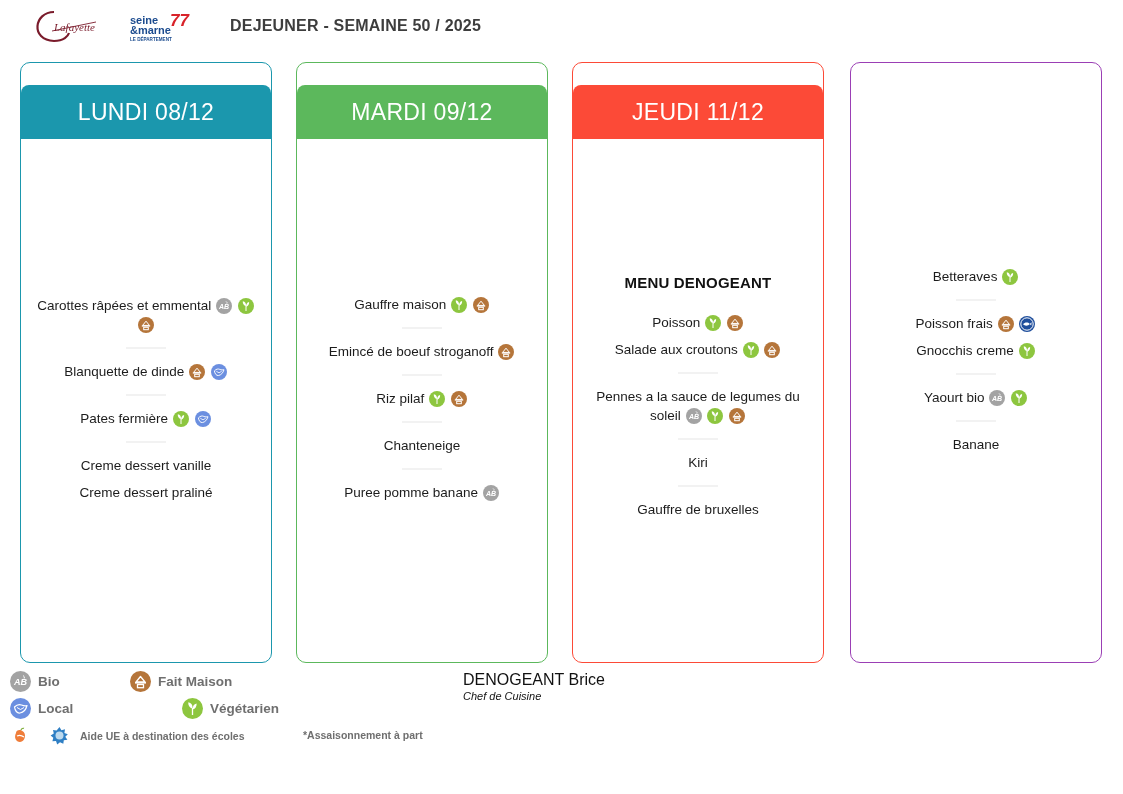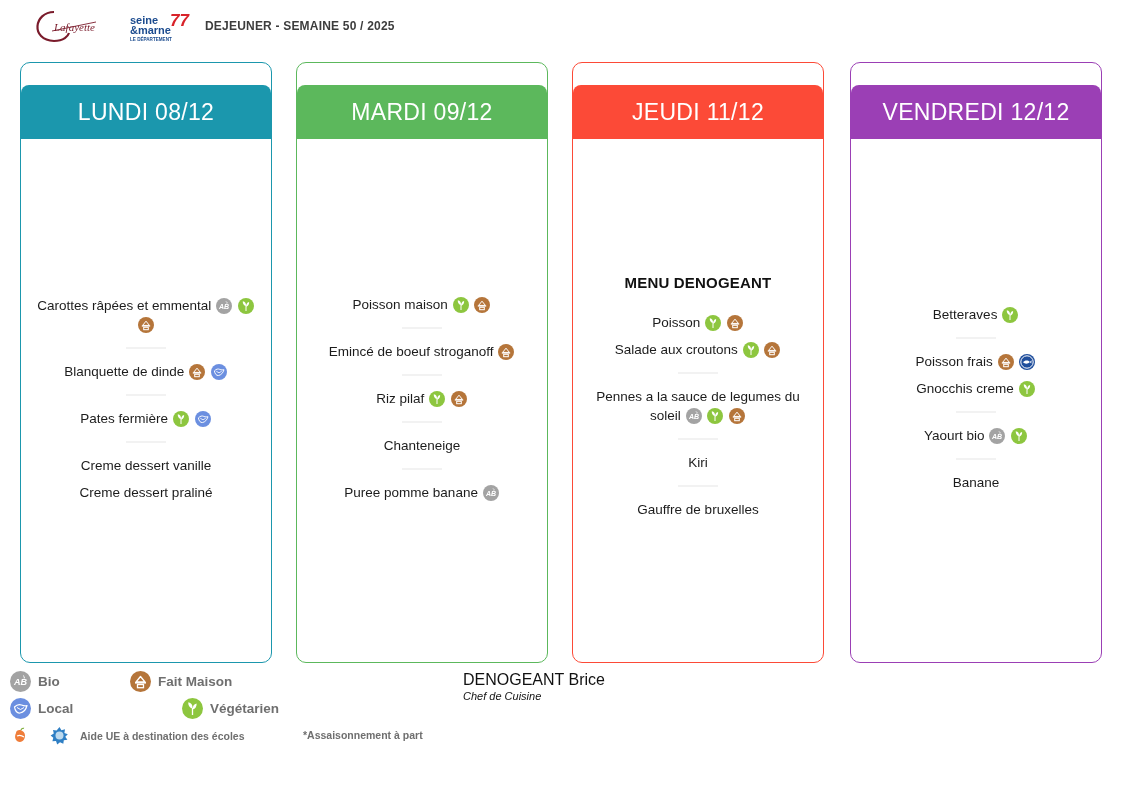--- a/index.html
+++ b/index.html
@@ -7,21 +7,21 @@
     width:1123px;height:794px;background:#ffffff;
     font-family:"Liberation Sans", sans-serif;
     color:#1a1a1a;position:relative;overflow:hidden;
   }
   
   .header{position:absolute;left:0;top:0;width:1123px;height:52px;display:flex;align-items:center;}
   .logos{display:flex;align-items:center;margin-left:24px;gap:8px;}
   .logo-laf{width:96px;height:40px;position:relative;}
   .logo-seine{width:62px;height:34px;position:relative;}
   .header-title{
-    margin-left:15px;font-size:12px;font-weight:bold;color:#3d3d3d;
+    margin-left:40px;font-size:16px;font-weight:bold;color:#3d3d3d;
     letter-spacing:.2px;font-family:"Liberation Sans", sans-serif;
   }
   
   .cards{position:absolute;left:0;top:62px;width:1123px;height:604px;}
   .card{
     position:absolute;top:0;width:252px;height:601px;
     border-radius:10px;background:#ffffff;
     border:1px solid #cccccc;box-sizing:border-box;
     display:flex;flex-direction:column;
   }
@@ -137,21 +137,21 @@
         <div class="course">
           <div class="dish"><span>Creme dessert vanille</span></div>
           <div class="dish"><span>Creme dessert praliné</span></div>
         </div>
       </div>
     </div>
     <div class="card" style="left: 296px; border-color: rgb(92, 184, 92);">
       <div class="card-head" style="background: rgb(92, 184, 92);">MARDI 09/12</div>
       <div class="card-body">
         <div class="course">
-          <div class="dish"><span>Poisson maison</span> <span class="ic ic-veg"><svg width="16" height="16" viewBox="0 0 16 16">
+          <div class="dish"><span>Gauffre maison</span> <span class="ic ic-veg"><svg width="16" height="16" viewBox="0 0 16 16">
                 <path d="M8 13 L8 7.6" stroke="#fff" stroke-width="1" fill="none"></path>
                 <path d="M8 8 C5.7 7.6, 4.6 5.7, 4.8 3.3 C7.1 3.7, 8.2 5.3, 8 8 Z" fill="#fff"></path>
                 <path d="M8.1 8.8 C10.2 8.3, 11.3 6.4, 11.1 4.1 C9 4.6, 7.9 6.4, 8.1 8.8 Z" fill="#fff"></path>
               </svg></span> <span class="ic ic-fm"><svg width="16" height="16" viewBox="0 0 16 16">
                 <path d="M4.6 8.4 L8 4.2 L11.4 8.4 Z" fill="none" stroke="#fff" stroke-width="1" stroke-linejoin="round"></path>
                 <rect x="3.8" y="8.4" width="8.4" height="1.2" fill="#fff"></rect>
                 <rect x="5.7" y="10.3" width="4.6" height="2.4" fill="none" stroke="#fff" stroke-width="1"></rect>
               </svg></span></div>
         </div>
         <div class="sep"></div>
@@ -230,21 +230,20 @@
         <div class="course">
           <div class="dish"><span>Kiri</span></div>
         </div>
         <div class="sep"></div>
         <div class="course">
           <div class="dish"><span>Gauffre de bruxelles</span></div>
         </div>
       </div>
     </div>
     <div class="card" style="left: 850px; border-color: rgb(155, 63, 181);">
-      <div class="card-head" style="background: rgb(155, 63, 181);">VENDREDI 12/12</div>
       <div class="card-body">
         <div class="course">
           <div class="dish"><span>Betteraves</span> <span class="ic ic-veg"><svg width="16" height="16" viewBox="0 0 16 16">
                 <path d="M8 13 L8 7.6" stroke="#fff" stroke-width="1" fill="none"></path>
                 <path d="M8 8 C5.7 7.6, 4.6 5.7, 4.8 3.3 C7.1 3.7, 8.2 5.3, 8 8 Z" fill="#fff"></path>
                 <path d="M8.1 8.8 C10.2 8.3, 11.3 6.4, 11.1 4.1 C9 4.6, 7.9 6.4, 8.1 8.8 Z" fill="#fff"></path>
               </svg></span></div>
         </div>
         <div class="sep"></div>
         <div class="course">

